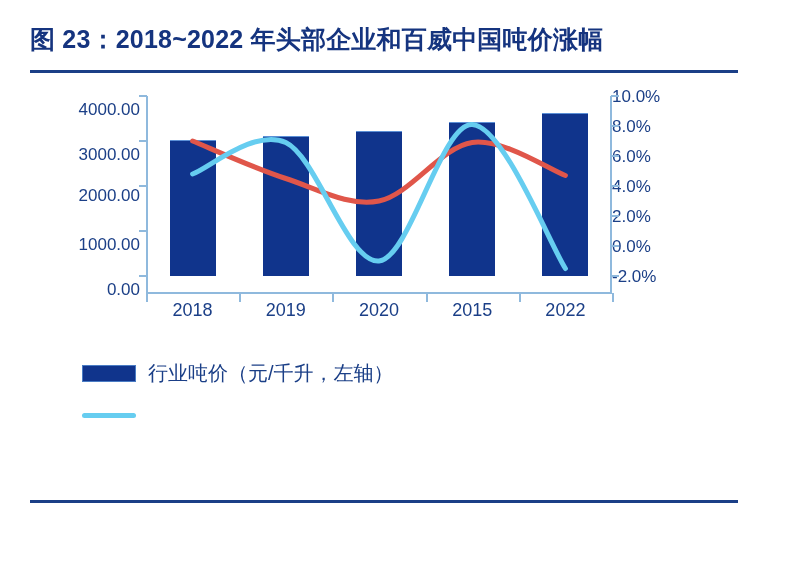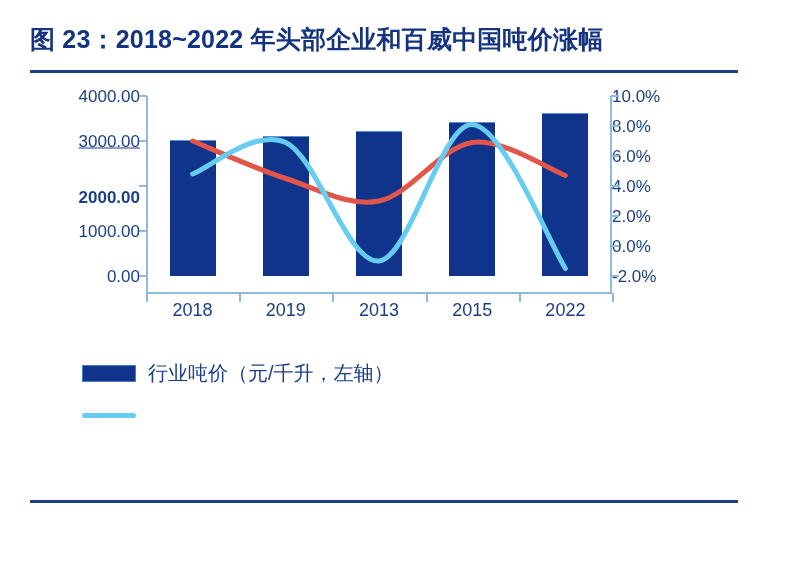--- a/index.html
+++ b/index.html
@@ -22,21 +22,21 @@
   }
 
   
   .plot-area{position:absolute;left:0;top:78px;width:800px;height:240px;}
   .axis-left-labels{position:absolute;left:36px;top:0;width:104px;height:215px;}
   .axis-right-labels{position:absolute;left:612px;top:0;width:90px;height:215px;}
   .ylab{
     position:absolute;font-size:17px;color:#1b3f87;line-height:1;
     transform:translateY(-50%);white-space:nowrap;
   }
-  .axis-left-labels .ylab{right:0;text-align:right;}
+  .axis-left-labels .ylab{right:0;text-align:right;margin-top:13px;}
   .axis-right-labels .ylab{left:0;text-align:left;}
 
   .canvas{position:absolute;left:146px;top:0;width:466px;height:215px;}
   .spine{position:absolute;background:#8fb9dd;}
   .spine-left{left:0;top:18px;width:2px;height:198px;}
   .spine-right{right:0;top:18px;width:2px;height:198px;}
   .spine-bottom{left:0;bottom:-1px;width:466px;height:2px;background:#8fb9dd;}
   .tick{position:absolute;height:2px;width:8px;background:#8fb9dd;}
   .tick-l{left:-7px;}
   .tick-r{right:-7px;}
@@ -76,22 +76,22 @@
   <div class="title-wrap">
     <div class="title">图 23：2018~2022 年头部企业和百威中国吨价涨幅</div>
   </div>
   <div class="title-rule"></div>
 
   <div class="plot-area">
 
     <div class="axis-left-labels" id="leftLabels">
         <div class="ylab" style="top: 198px;">0.00</div>
         <div class="ylab" style="top: 153px;">1000.00</div>
-        <div class="ylab" style="top: 119px; font-weight: bold;">2000.00</div>
-        <div class="ylab" style="top: 63px; text-decoration: underline;">3000.00</div>
+        <div class="ylab" style="top: 104px;">2000.00</div>
+        <div class="ylab" style="top: 63px;">3000.00</div>
         <div class="ylab" style="top: 18px;">4000.00</div>
       </div>
     <div class="axis-right-labels" id="rightLabels">
         <div class="ylab" style="top: 198px;">-2.0%</div>
         <div class="ylab" style="top: 168px;">0.0%</div>
         <div class="ylab" style="top: 138px;">2.0%</div>
         <div class="ylab" style="top: 108px;">4.0%</div>
         <div class="ylab" style="top: 78px;">6.0%</div>
         <div class="ylab" style="top: 48px;">8.0%</div>
         <div class="ylab" style="top: 18px;">10.0%</div>
@@ -134,21 +134,21 @@
         <div class="xtick" style="left: 0px;"></div>
         <div class="xtick" style="left: 93.2px;"></div>
         <div class="xtick" style="left: 186.4px;"></div>
         <div class="xtick" style="left: 279.6px;"></div>
         <div class="xtick" style="left: 372.8px;"></div>
         <div class="xtick" style="left: 466px;"></div>
       </div>
     <div class="xlabels" id="xlabels">
         <div class="xlabel" style="left: 46.6px;">2018</div>
         <div class="xlabel" style="left: 139.8px;">2019</div>
-        <div class="xlabel" style="left: 233px;">2013</div>
+        <div class="xlabel" style="left: 233px;">2020</div>
         <div class="xlabel" style="left: 326.2px;">2015</div>
         <div class="xlabel" style="left: 419.4px;">2022</div>
       </div>
   </div>
 
   <div class="legend">
     <div class="legend-row">
       <span class="swatch swatch-bar" style="background: rgb(16, 52, 140);"></span>
       <span class="legend-text">行业吨价（元/千升，左轴）</span>
     </div>

